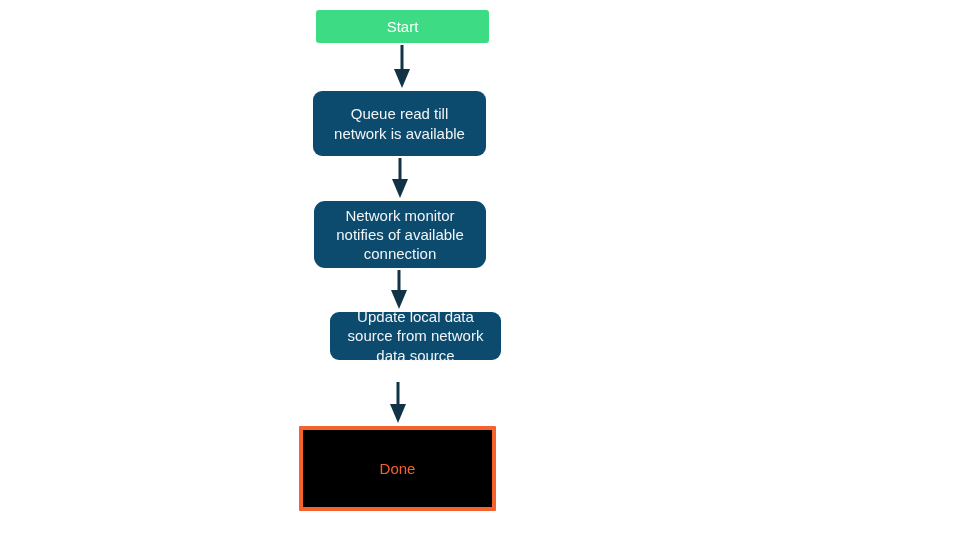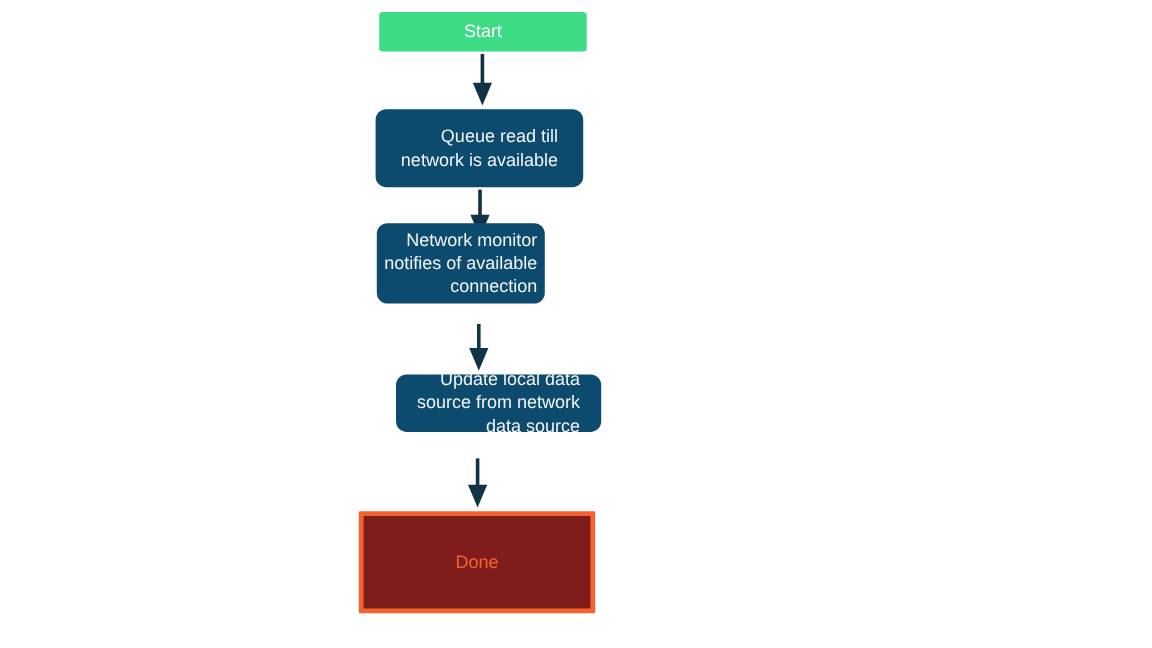--- a/index.html
+++ b/index.html
@@ -28,21 +28,20 @@
     box-sizing: border-box;
     display: flex;
     align-items: center;
     justify-content: center;
     text-align: center;
   }
   .node-label {
     display: block;
     white-space: pre-line;
     line-height: 1.28;
-    text-align: right;
   }
 
   
   .node-start {
     left: 316px;
     top: 10px;
     width: 173px;
     height: 33px;
     background: #3ddc84;
     border-radius: 3px;
@@ -63,38 +62,39 @@
   }
 
   .node-process-1 {
     left: 313px;
     top: 91px;
     width: 173px;
     height: 65px;
   }
   .node-process-2 {
     left: 314px;
-    top: 186px;
-    width: 140px;
+    top: 201px;
+    width: 172px;
     height: 67px;
+    border-radius: 11px;
   }
   .node-process-3 {
     left: 330px;
     top: 312px;
     width: 171px;
     height: 48px;
   }
 
   
   .node-done {
     left: 299px;
     top: 426px;
     width: 197px;
     height: 85px;
-    background: #7f1d1d;
+    background: #000000;
     border: 4px solid #f4632e;
     border-radius: 1px;
   }
   .node-done .node-label {
     color: #f4632e;
     font-size: 15px;
   }
 
   
   .connector {

